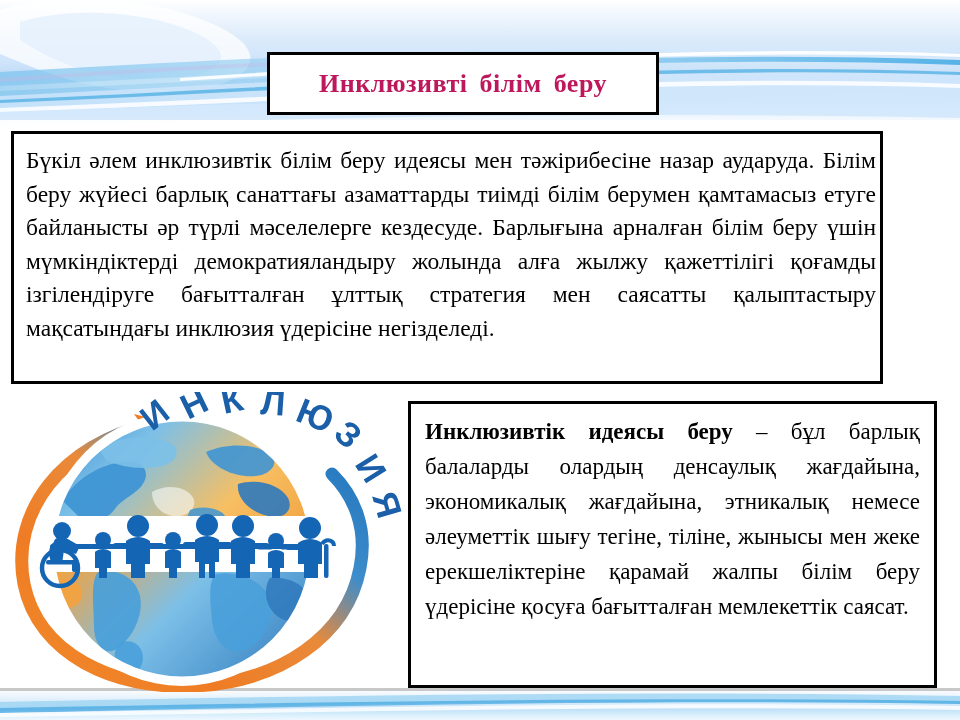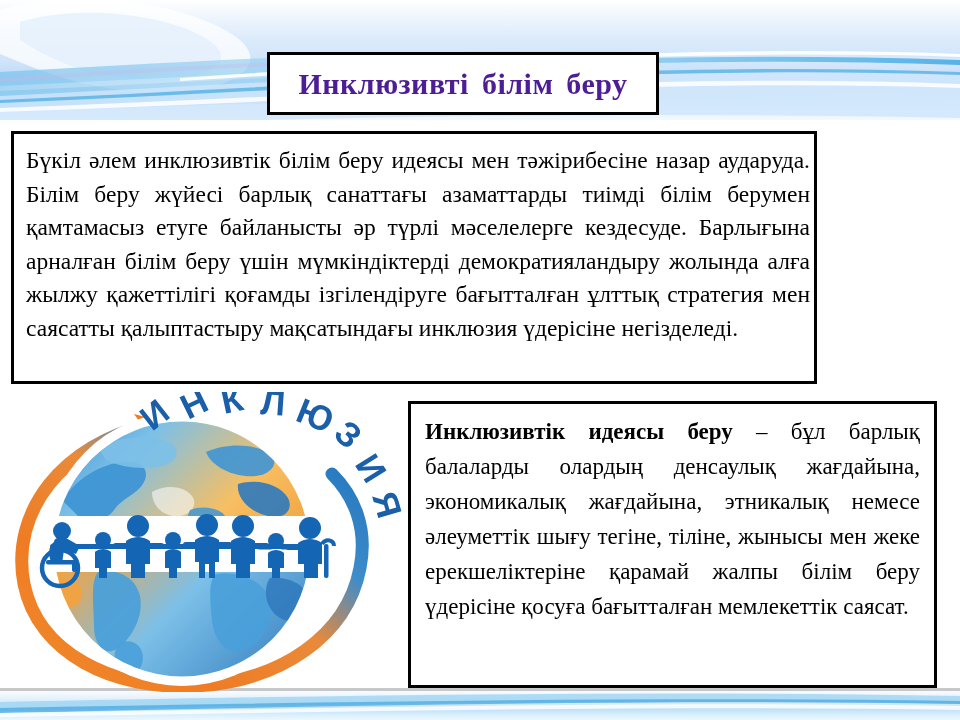--- a/index.html
+++ b/index.html
@@ -80,39 +80,39 @@
     border: 3px solid #000000;
     display: flex;
     align-items: center;
     justify-content: center;
     box-sizing: border-box;
     z-index: 5;
   }
   #title-text {
     font-family: "Liberation Serif", "DejaVu Serif", serif;
     font-weight: bold;
-    font-size: 30px;
-    color: #4c1d95;
+    font-size: 26px;
+    color: #be185d;
     letter-spacing: .5px;
     word-spacing: 5px;
     white-space: nowrap;
   }
 
   
   .text-box {
     position: absolute;
     background: #ffffff;
     border: 3px solid #000000;
     box-sizing: border-box;
     z-index: 4;
   }
   #paragraph-box {
     left: 11px;
     top: 131px;
-    width: 806px;
+    width: 872px;
     height: 253px;
     padding: 10px 4px 6px 12px;
   }
   #definition-box {
     left: 408px;
     top: 401px;
     width: 529px;
     height: 287px;
     padding: 10px 14px 6px 14px;
   }

